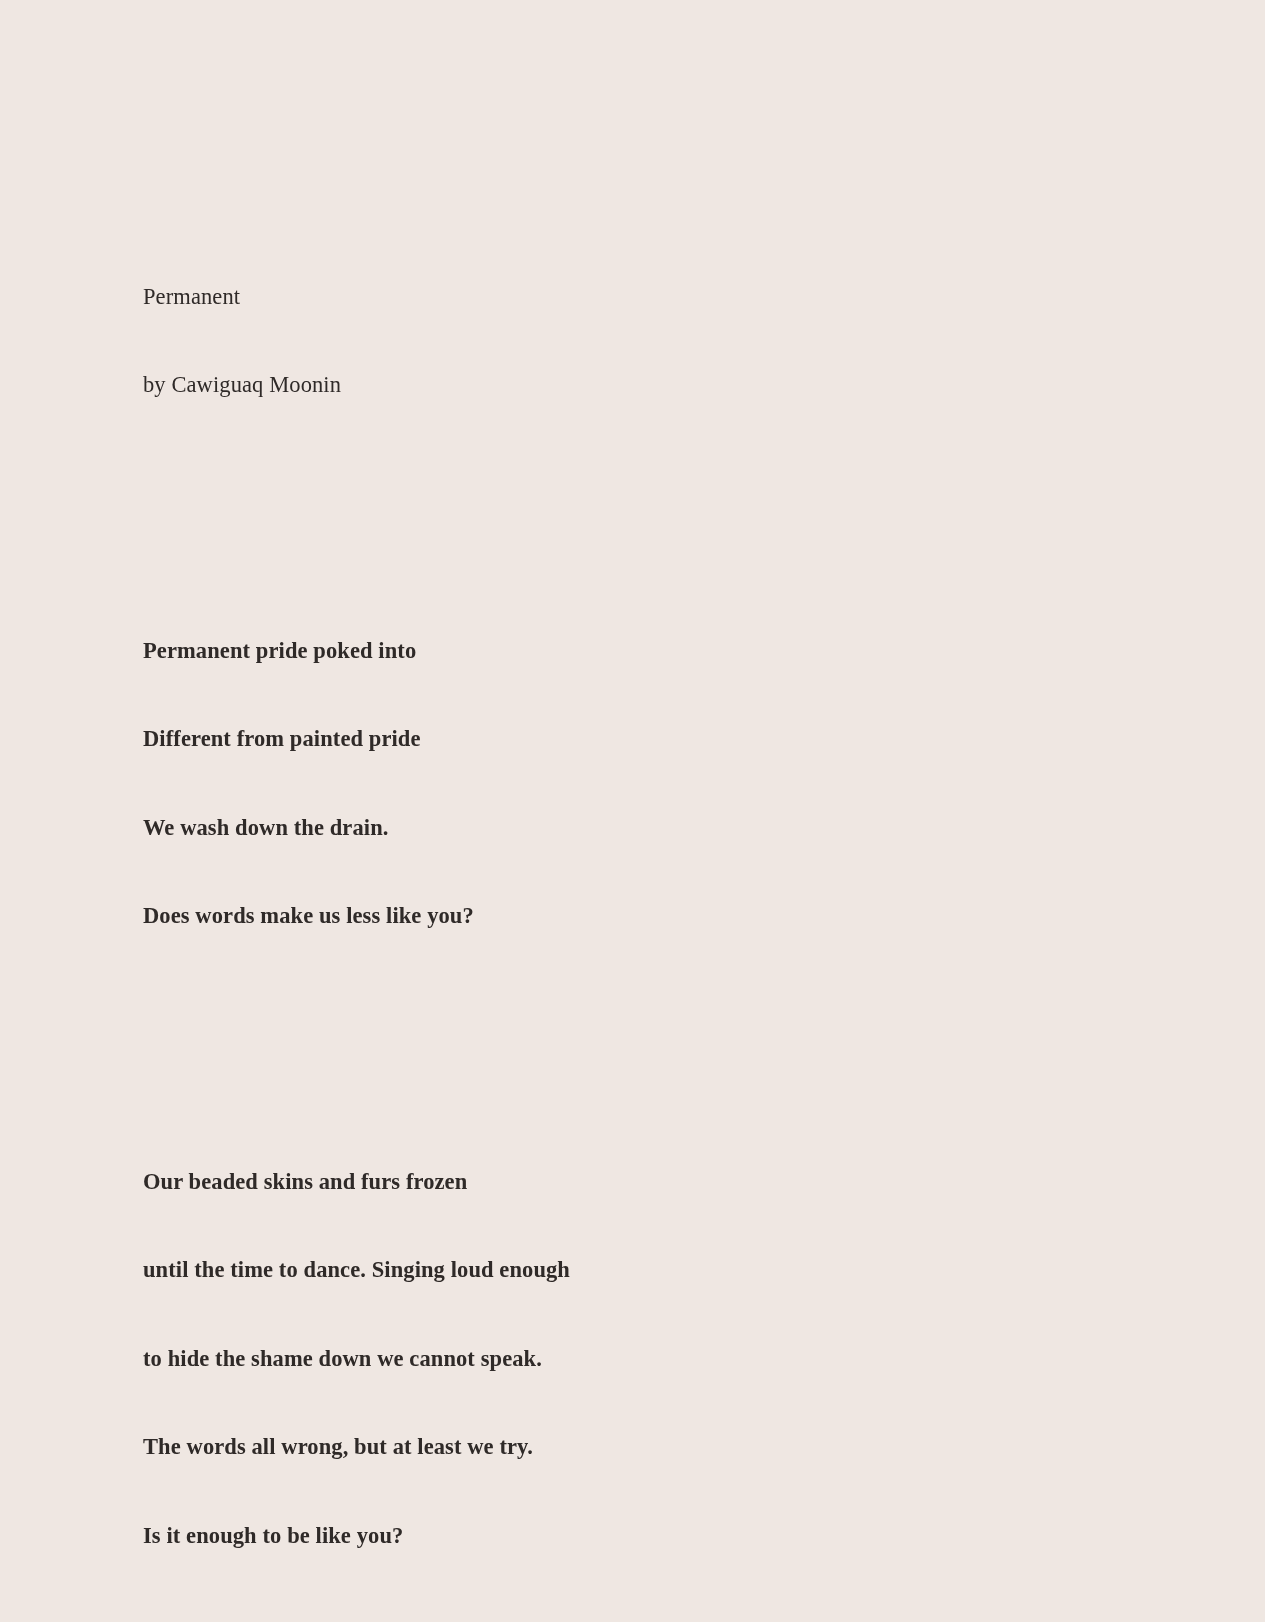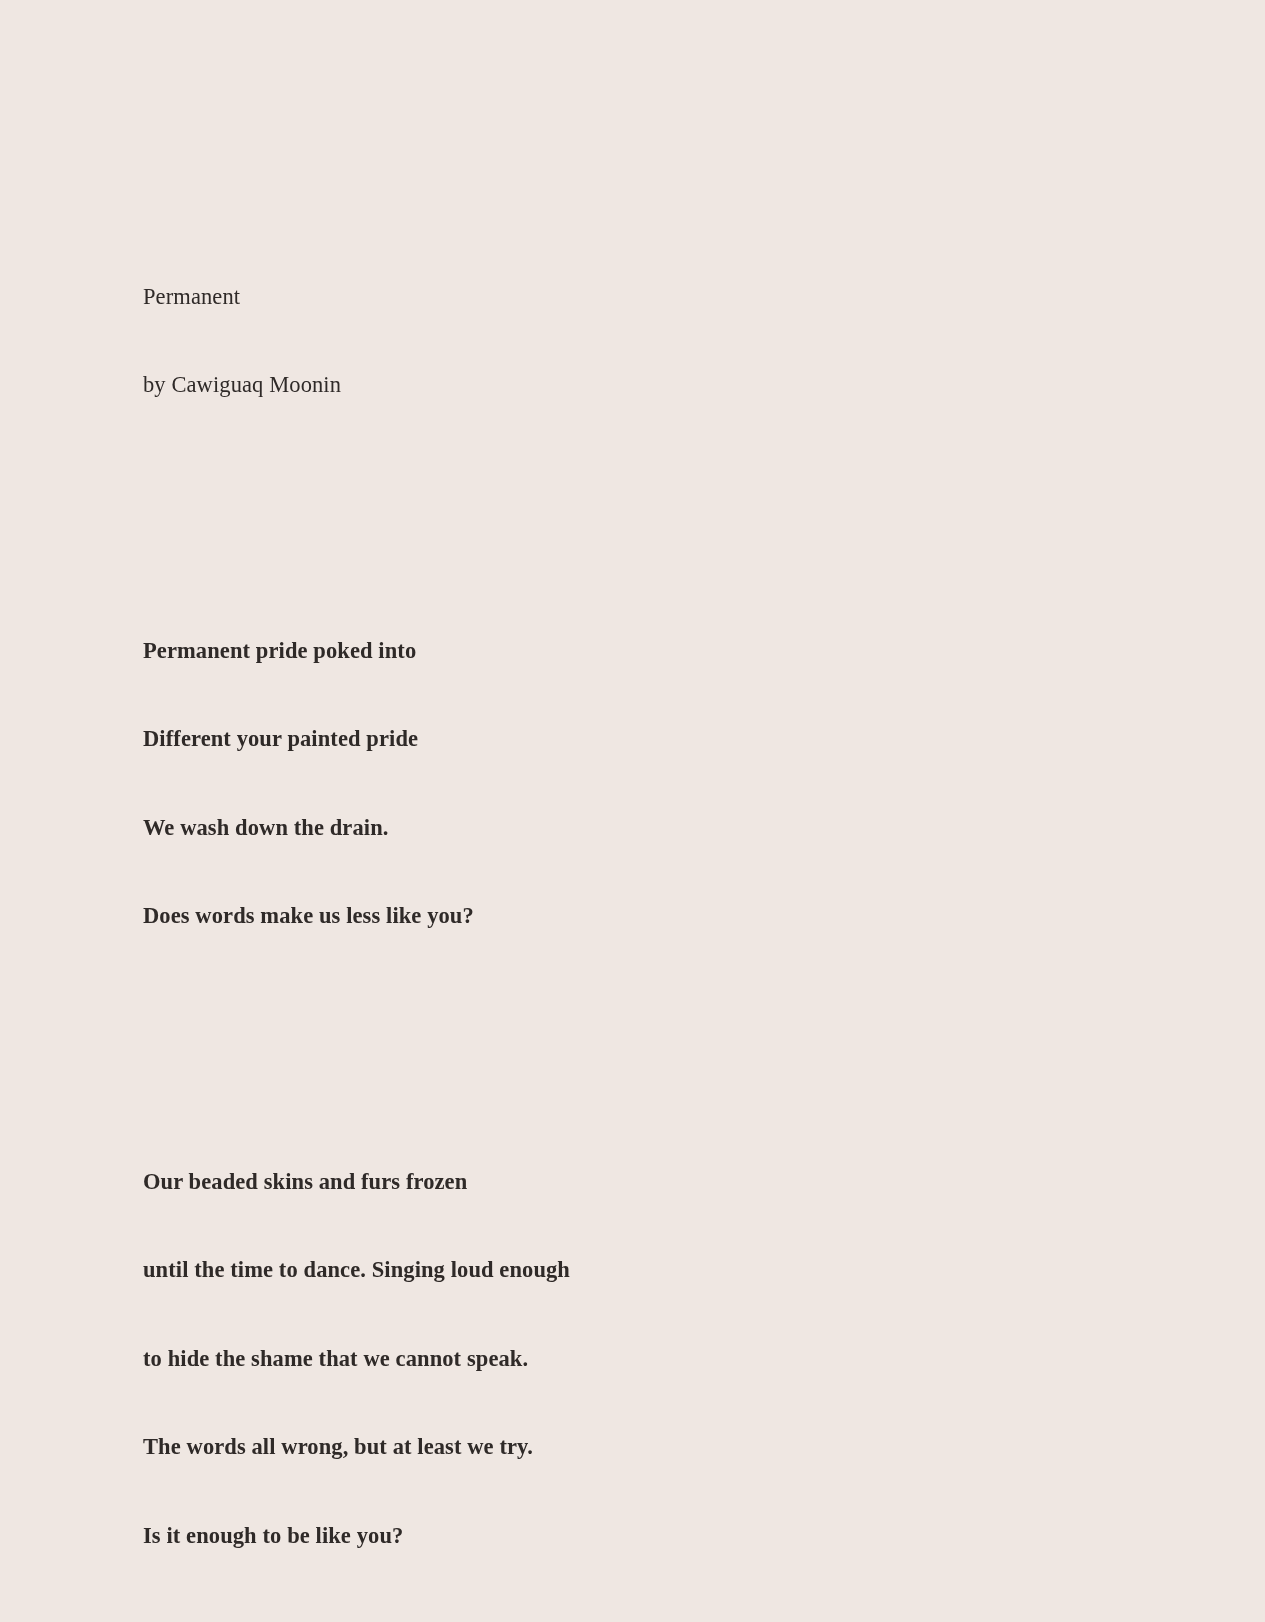--- a/index.html
+++ b/index.html
@@ -38,29 +38,29 @@
 
 <div class="poem" style="color: rgb(47, 42, 40);">
 
   <div class="title-block">
     <div class="line">Permanent</div>
     <div class="line">by Cawiguaq Moonin</div>
   </div>
 
   <div class="stanza">
     <div class="line">Permanent pride poked into</div>
-    <div class="line">Different your painted pride</div>
+    <div class="line">Different from painted pride</div>
     <div class="line">We wash down the drain.</div>
     <div class="line">Does words make us less like you?</div>
   </div>
 
   <div class="stanza">
     <div class="line">Our beaded skins and furs frozen</div>
     <div class="line">until the time to dance. Singing loud enough</div>
-    <div class="line">to hide the shame that we cannot speak.</div>
+    <div class="line">to hide the shame down we cannot speak.</div>
     <div class="line">The words all wrong, but at least we try.</div>
     <div class="line">Is it enough to be like you?</div>
   </div>
 
   
 
   
 
   
 

